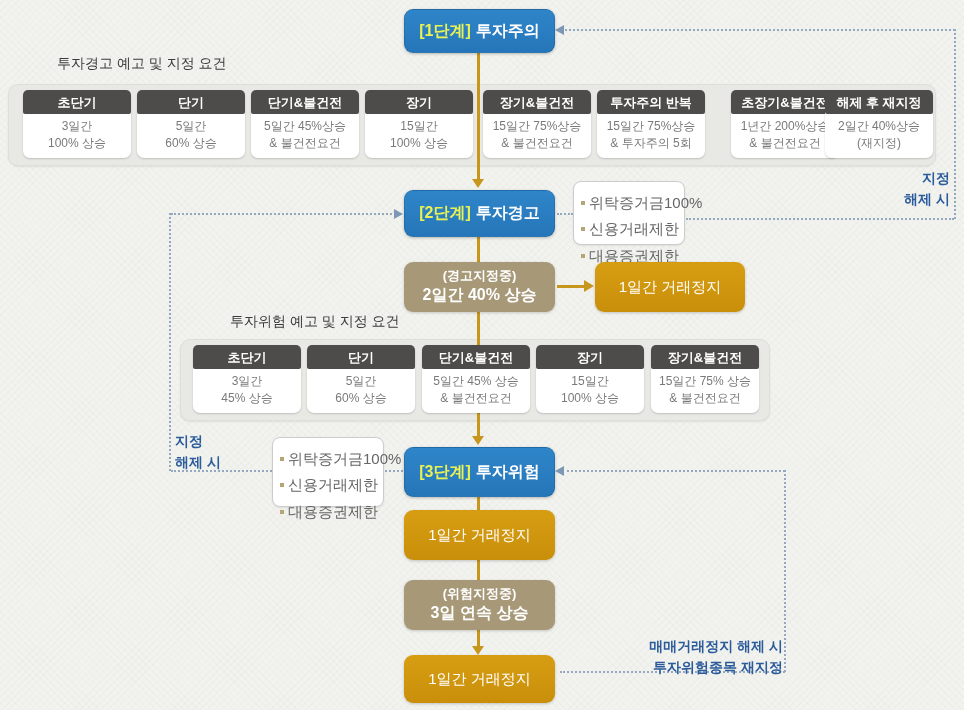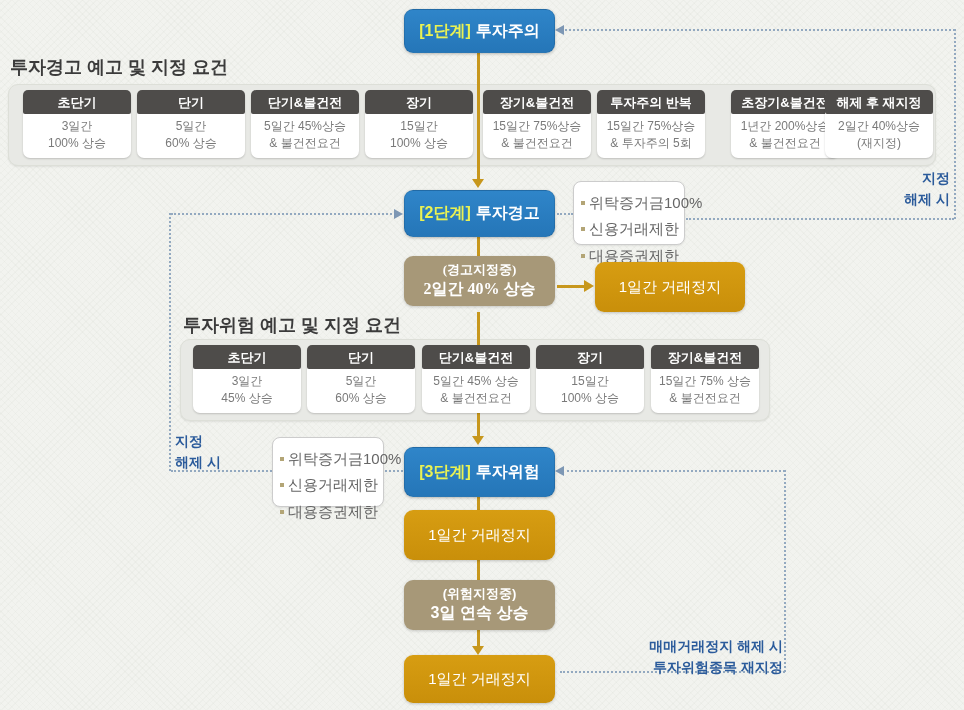--- a/index.html
+++ b/index.html
@@ -38,21 +38,21 @@
     box-shadow:0 1px 3px rgba(0,0,0,0.18); z-index:4; line-height:1.3;
   }
   .cond-box .l1 { font-size:13px; }
   .cond-box .l2 { font-size:16px; }
 
   
   .panel {
     background:#e8e9e5; border:1px solid #dddfd8; border-radius:10px;
     box-shadow:0 1px 2px rgba(0,0,0,0.08);
   }
-  .section-title { font-size:18px; font-weight:bold; color:#3b3b3b; z-index:4; }
+  .section-title { font-size:14px; font-weight:normal; color:#3b3b3b; z-index:4;margin-left:47px; }
 
   .card {
     position:absolute; width:108px; background:#fff; border-radius:7px;
     padding:0; box-shadow:0 1px 2px rgba(0,0,0,0.18); z-index:3; top:5px;
   }
   .card-h {
     background:#4e4c4a; border-radius:5px 5px 2px 2px; color:#fff;
     font-size:13px; font-weight:bold; text-align:center; padding:4px 0; height:24px;
   }
   .card-b {
@@ -192,21 +192,21 @@
   <div class="abs note-box" style="left:573px; top:181px; width:112px; height:64px;">
     <div class="note-item"><span class="bullet"></span><span>위탁증거금100%</span></div>
     <div class="note-item"><span class="bullet"></span><span>신용거래제한</span></div>
     <div class="note-item"><span class="bullet"></span><span>대용증권제한</span></div>
   </div>
   <div class="abs side-label" style="left:860px; top:168px; width:90px; text-align:right;">
     <div>지정</div>
     <div>해제 시</div>
   </div>
 
-  <div class="abs cond-box" style="left:404px; top:256px; width:151px; height:50px;font-family:Liberation Serif, serif;">
+  <div class="abs cond-box" style="left:404px; top:262px; width:151px; height:50px;">
     <div class="l1">(경고지정중)</div>
     <div class="l2">2일간 40% 상승</div>
   </div>
   <div class="abs halt-box" style="left:595px; top:262px; width:150px; height:50px;">1일간 거래정지</div>
 
   <div class="abs section-title" style="left:183px; top:313px;">투자위험 예고 및 지정 요건</div>
   <div class="abs panel" style="left:180px; top:339px; width:590px; height:82px;">
     <div class="card" style="left:12px;">
       <div class="card-h">초단기</div>
       <div class="card-b">

